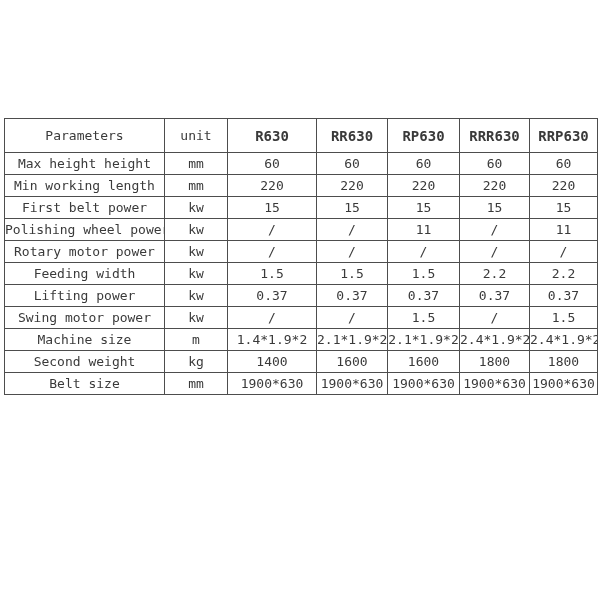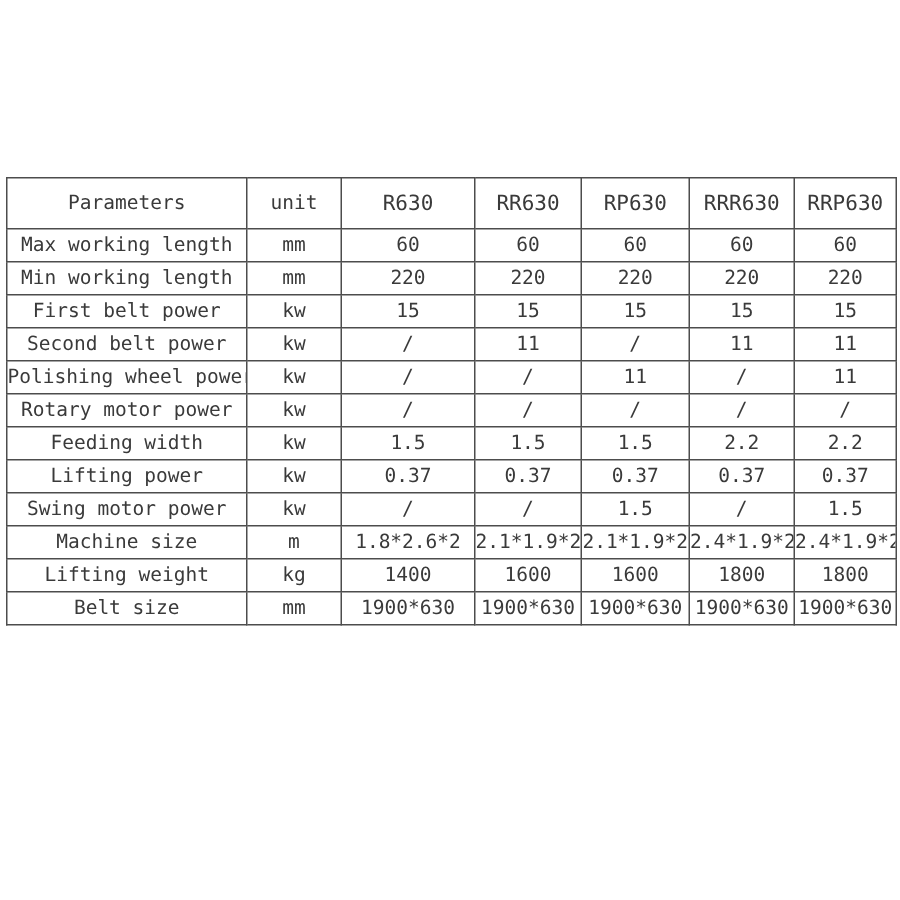--- a/index.html
+++ b/index.html
@@ -39,21 +39,21 @@
     overflow:hidden;
     white-space:nowrap;
     letter-spacing:0;
   }
   .spec-table thead th{
     height:33px;
     font-size:13px;
     margin-left:12px;
   }
   .spec-table thead th.model-col{
-    font-weight:normal;
+    font-weight:bold;
     font-size:14px;
   }
   .spec-table tbody td{
     height:21px;
   }
 </style>
 </head>
 <body>
 
 <table class="spec-table">
@@ -72,21 +72,21 @@
       <th>unit</th>
       <th class="model-col">R630</th>
       <th class="model-col">RR630</th>
       <th class="model-col">RP630</th>
       <th class="model-col">RRR630</th>
       <th class="model-col">RRP630</th>
     </tr>
   </thead>
   <tbody id="spec-body">
       <tr>
-        <td>Max working length</td>
+        <td>Max height height</td>
         <td>mm</td>
         <td>60</td>
         <td>60</td>
         <td>60</td>
         <td>60</td>
         <td>60</td>
       </tr>
       <tr>
         <td>Min working length</td>
         <td>mm</td>
@@ -97,29 +97,20 @@
         <td>220</td>
       </tr>
       <tr>
         <td>First belt power</td>
         <td>kw</td>
         <td>15</td>
         <td>15</td>
         <td>15</td>
         <td>15</td>
         <td>15</td>
-      </tr>
-      <tr>
-        <td>Second belt power</td>
-        <td>kw</td>
-        <td>/</td>
-        <td>11</td>
-        <td>/</td>
-        <td>11</td>
-        <td>11</td>
       </tr>
       <tr>
         <td>Polishing wheel power</td>
         <td>kw</td>
         <td>/</td>
         <td>/</td>
         <td>11</td>
         <td>/</td>
         <td>11</td>
       </tr>
@@ -155,28 +146,28 @@
         <td>kw</td>
         <td>/</td>
         <td>/</td>
         <td>1.5</td>
         <td>/</td>
         <td>1.5</td>
       </tr>
       <tr>
         <td>Machine size</td>
         <td>m</td>
-        <td>1.8*2.6*2</td>
+        <td>1.4*1.9*2</td>
         <td>2.1*1.9*2</td>
         <td>2.1*1.9*2</td>
         <td>2.4*1.9*2</td>
         <td>2.4*1.9*2</td>
       </tr>
       <tr>
-        <td>Lifting weight</td>
+        <td>Second weight</td>
         <td>kg</td>
         <td>1400</td>
         <td>1600</td>
         <td>1600</td>
         <td>1800</td>
         <td>1800</td>
       </tr>
       <tr>
         <td>Belt size</td>
         <td>mm</td>

